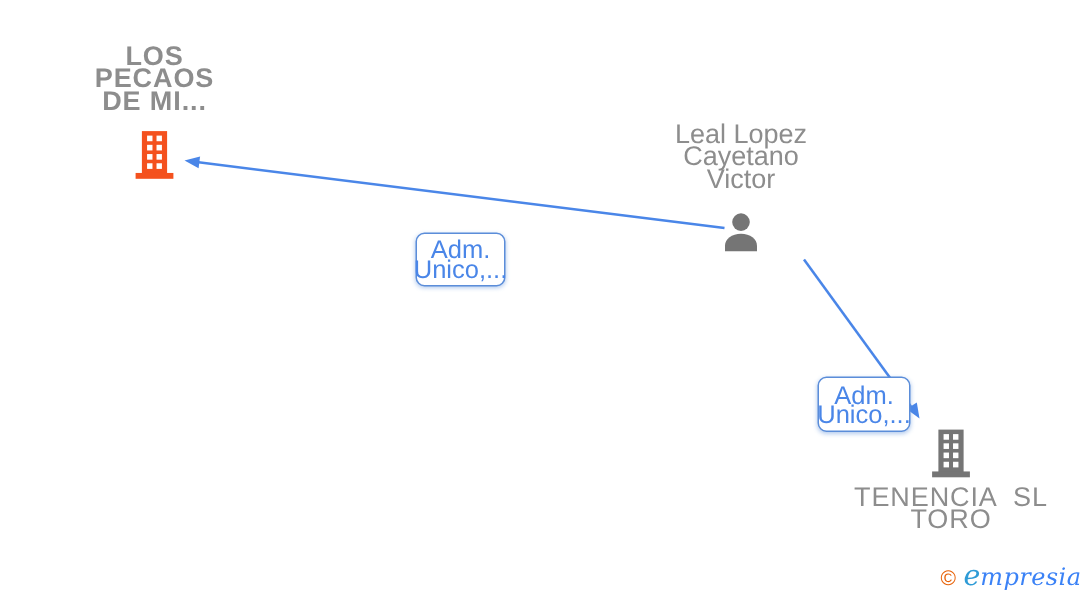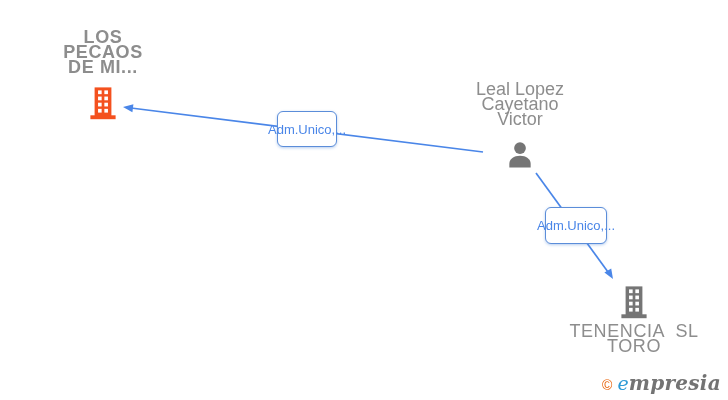--- a/index.html
+++ b/index.html
@@ -39,42 +39,43 @@
   }
   .caps {
     font-weight: 700;
     letter-spacing: 0.6px;
   }
   .caps-regular {
     font-weight: 400;
     letter-spacing: 0.6px;
   }
   .node-a { left: 48px;  top: 30px;  width: 110px; }
-  .node-b { left: 462px; top: 82px;  width: 116px; }
+  .node-b { left: 436px; top: 82px;  width: 116px; }
   .node-c { left: 576px; top: 284px; width: 116px; }
   .node-a .icon { margin-top: 10px; color: #f4511e; }
   .node-b .icon { margin-top: 12px; color: #757575; }
   .node-c .icon { margin-bottom: 4px; color: #757575; }
   .edge-label {
     position: absolute;
     width: 60px;
     height: 36px;
     box-sizing: border-box;
     background: #ffffff;
     border: 1.5px solid #5b8dd9;
     border-radius: 6px;
     box-shadow: 0 1px 3px rgba(91,141,217,0.45);
     color: #4a86e8;
-    font-size: 13px;
+    font-size: 17px;
     line-height: 13px;
     display: flex;
-    flex-direction: row;
+    flex-direction: column;
     justify-content: center;
     align-items: center;
     cursor: pointer;
+    margin-top: 44px;
   }
   .edge-label-1 { left: 277px; top: 111px; }
   .edge-label-2 { left: 545px; top: 207px; width: 62px; height: 37px; }
   .watermark {
     position: absolute;
     right: 7px;
     bottom: 5px;
     display: flex;
     align-items: baseline;
   }
@@ -86,24 +87,23 @@
   }
   .watermark .brand {
     font-family: "DejaVu Serif", serif;
     font-style: italic;
   }
   .watermark .brand .e {
     color: #2e9bd6;
     font-size: 19px;
   }
   .watermark .brand .rest {
-    color: #737373;
-    font-size: 20px;
+    color: #3b82f6;
+    font-size: 16px;
     letter-spacing: 0.3px;
-    font-weight: bold;
   }
 </style>
 </head>
 <body>
 
 <div class="canvas">
 
   <svg class="edges" viewBox="0 0 728 400" xmlns="http://www.w3.org/2000/svg">
     <line x1="131" y1="108" x2="483" y2="152" stroke="#4a86e8" stroke-width="1.7"></line>
     <polygon points="123,107 133.4,104.3 132.4,112.2" fill="#4a86e8"></polygon>

